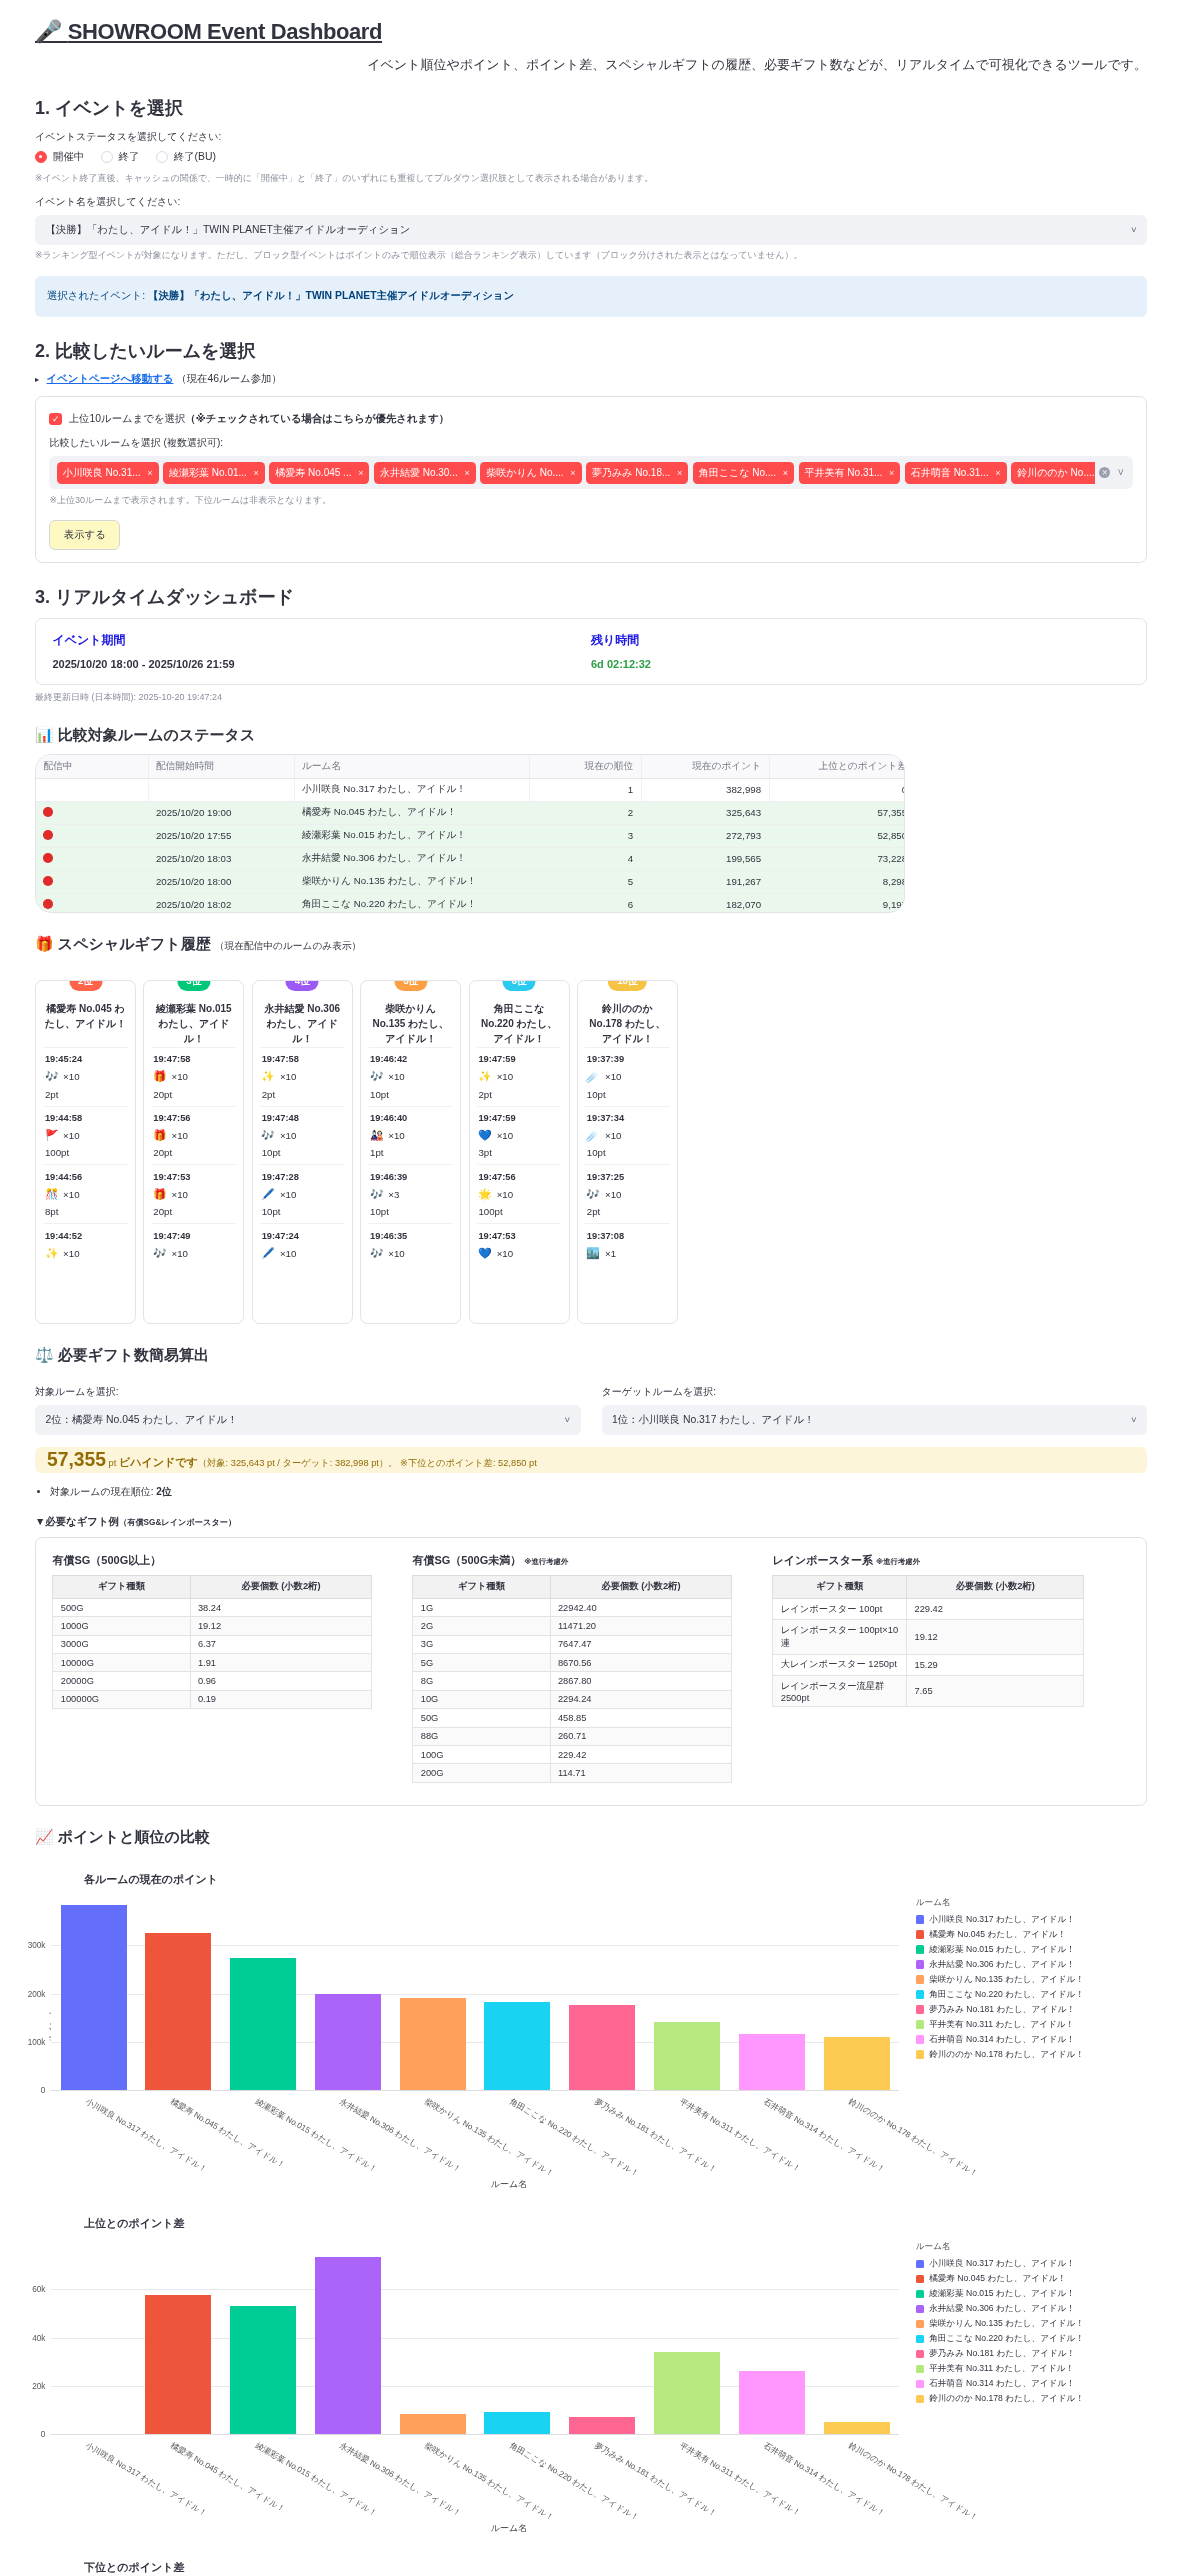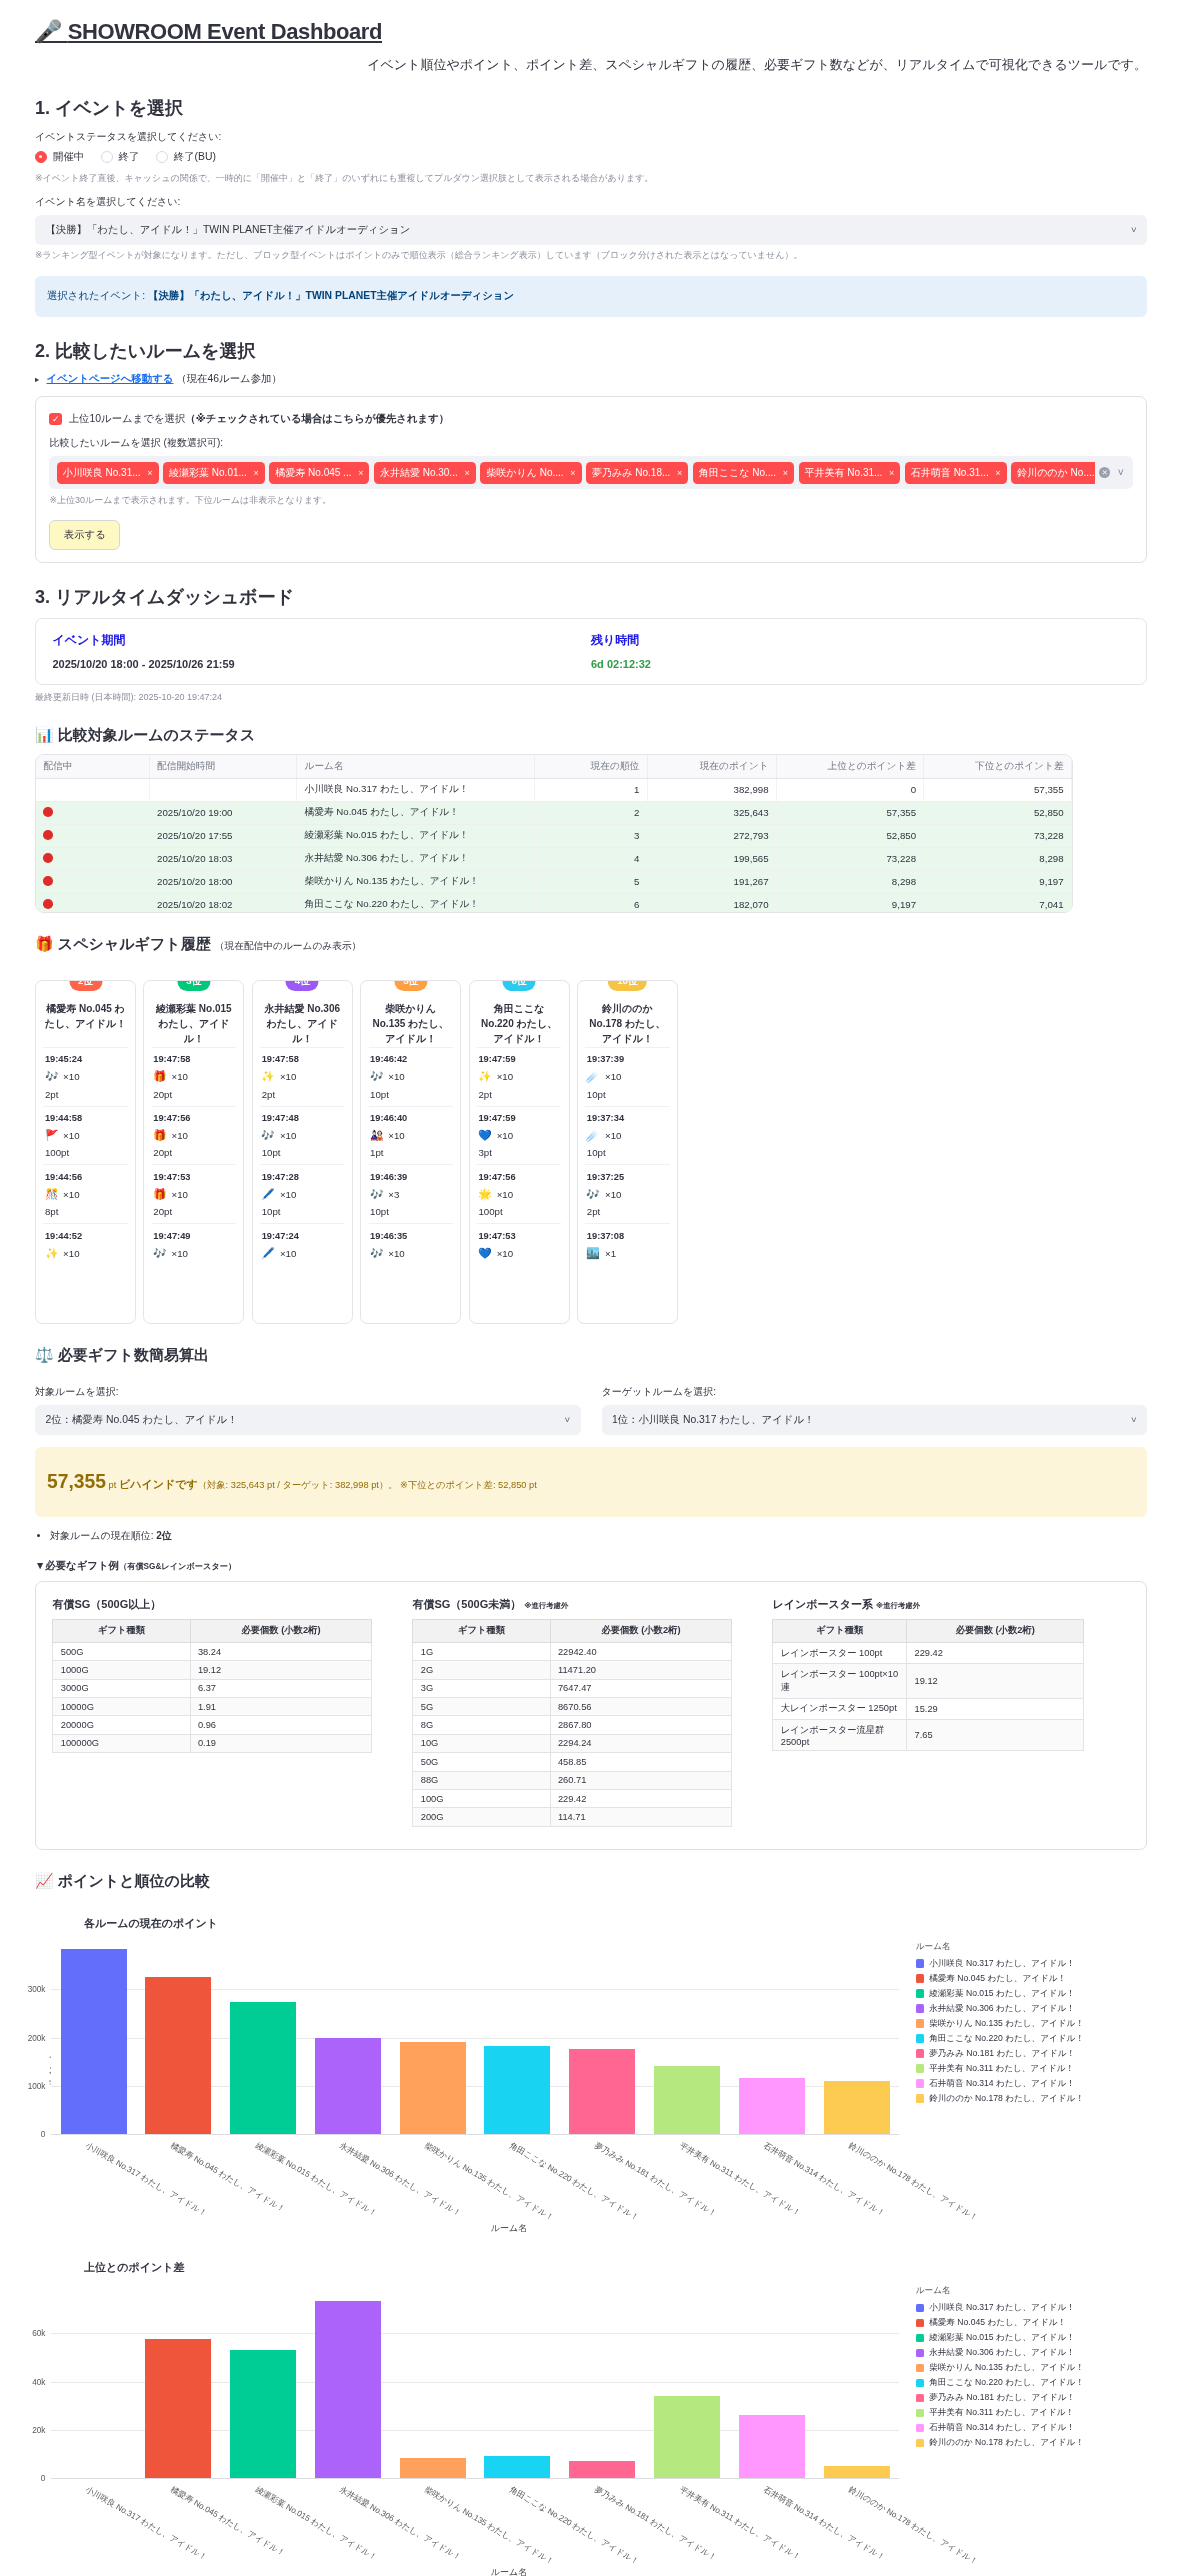--- a/index.html
+++ b/index.html
@@ -20,21 +20,21 @@
   .radio-row { display:flex; gap:16.4px; align-items:center; margin:3px 0 7.4px 0; }
   .radio-opt { display:flex; gap:6px; align-items:center; cursor:pointer; font-size:10.4px; }
   .rdot { width:12px; height:12px; border-radius:50%; border:1.5px solid #d5dae5; background:#fff; position:relative; }
   .rdot.sel { border-color:#ff4b4b; background:#ff4b4b; }
   .rdot.sel::after { content:""; position:absolute; left:3px; top:3px; width:3px; height:3px; border-radius:50%; background:#fff; }
   
   .selectbox { background:#f0f2f6; border-radius:6px; height:30px; display:flex; align-items:center; justify-content:space-between; padding:0 10.4px; cursor:pointer; }
   .selectbox .chev { color:#5b5f6b; font-size:9.7px; }
   
   .infobox { background:#e6f0fb; color:#01437c; border-radius:6px; padding:13.4px 12px; margin:13.4px 0; font-size:10.4px; }
-  .warnbox { background:#fcf3cf66; background-color:#fdf5d9; color:#926c05; border-radius:6px; padding:24px 12px; margin:12px 0; }
+  .warnbox { background:#fcf3cf66; background-color:#fdf5d9; color:#926c05; border-radius:6px; padding:2px 12px; margin:12px 0; }
   .warnbox .big { font-size:19.3px; font-weight:bold; }
   .warnbox .b { font-weight:bold; font-size:11px; }
   .warnbox .sm { font-size:9.3px; }
   
   .linkrow { font-size:10.4px; margin:6px 0 10.4px 0; }
   .linkrow .tri { font-size:8.2px; margin-right:4.5px; }
   .linkrow a { color:#1a6ce8; font-weight:bold; text-decoration:underline; cursor:pointer; }
   
   .stbox { border:0.7px solid #e0e0e4; border-radius:7.4px; padding:12px 13.4px; margin:4.5px 0 7.4px 0; }
   
@@ -50,21 +50,21 @@
   .ms-clear { background:#9aa0ae; color:#f0f2f6; width:11px; height:11px; border-radius:50%; font-size:7.4px; line-height:11px; text-align:center; cursor:pointer; }
   
   .stbutton { display:inline-block; border:0.7px solid #d5d6da; border-radius:6px; background:#fef9c3; padding:6.7px 13.4px; font-size:10.4px; margin-top:9px; cursor:pointer; }
   
   .metric-card { border:0.7px solid #e3e3e8; border-radius:7.4px; padding:13.4px 16.4px; display:flex; margin:7.4px 0 6px 0; }
   .metric-col { width:50%; }
   .metric-label { color:#1b16e3; font-weight:bold; font-size:12px; margin-bottom:9px; }
   .metric-value { font-weight:bold; font-size:11px; }
   .metric-value.green { color:#2e9e44; }
   
-  .dfwrap { border:0.7px solid #e3e3e8; border-radius:9px; overflow:hidden; height:159px; width:1038px; margin-top:0; }
+  .dfwrap { border:0.7px solid #e3e3e8; border-radius:16px; overflow:hidden; height:159px; width:870px; margin-top:0; }
   table.df { border-collapse:collapse; width:100%; font-size:9.7px; table-layout:fixed; }
   table.df th { background:#f9f9fb; color:#707684; font-weight:normal; text-align:left; padding:5.2px 7.4px; border-bottom:0.7px solid #e6e6ea; border-right:0.7px solid #eeeef2; }
   table.df td { padding:4.5px 7.4px; border-bottom:0.7px solid #eceef0; border-right:0.7px solid #f1f2f4; color:#31333f; }
   table.df td.num, table.df th.num { text-align:right; }
   tr.live td { background:#e9f7ec; }
   .livedot { width:9.7px; height:9.7px; border-radius:50%; background:#e02b2b; display:inline-block; }
   
   .gift-cards { display:flex; gap:7.4px; margin-top:16.4px; }
   .gift-card { width:101px; height:344px; border:0.7px solid #e2e2e7; border-radius:7.4px; background:#fff; position:relative; padding:19.3px 7.4px 4.5px 7.4px; overflow:hidden; flex:0 0 auto; }
   .rank-badge { position:absolute; top:-9.7px; left:50%; transform:translate(-50%,0); color:#fff; font-weight:bold; font-size:9.7px; border-radius:9.7px; padding:3px 9px; }

